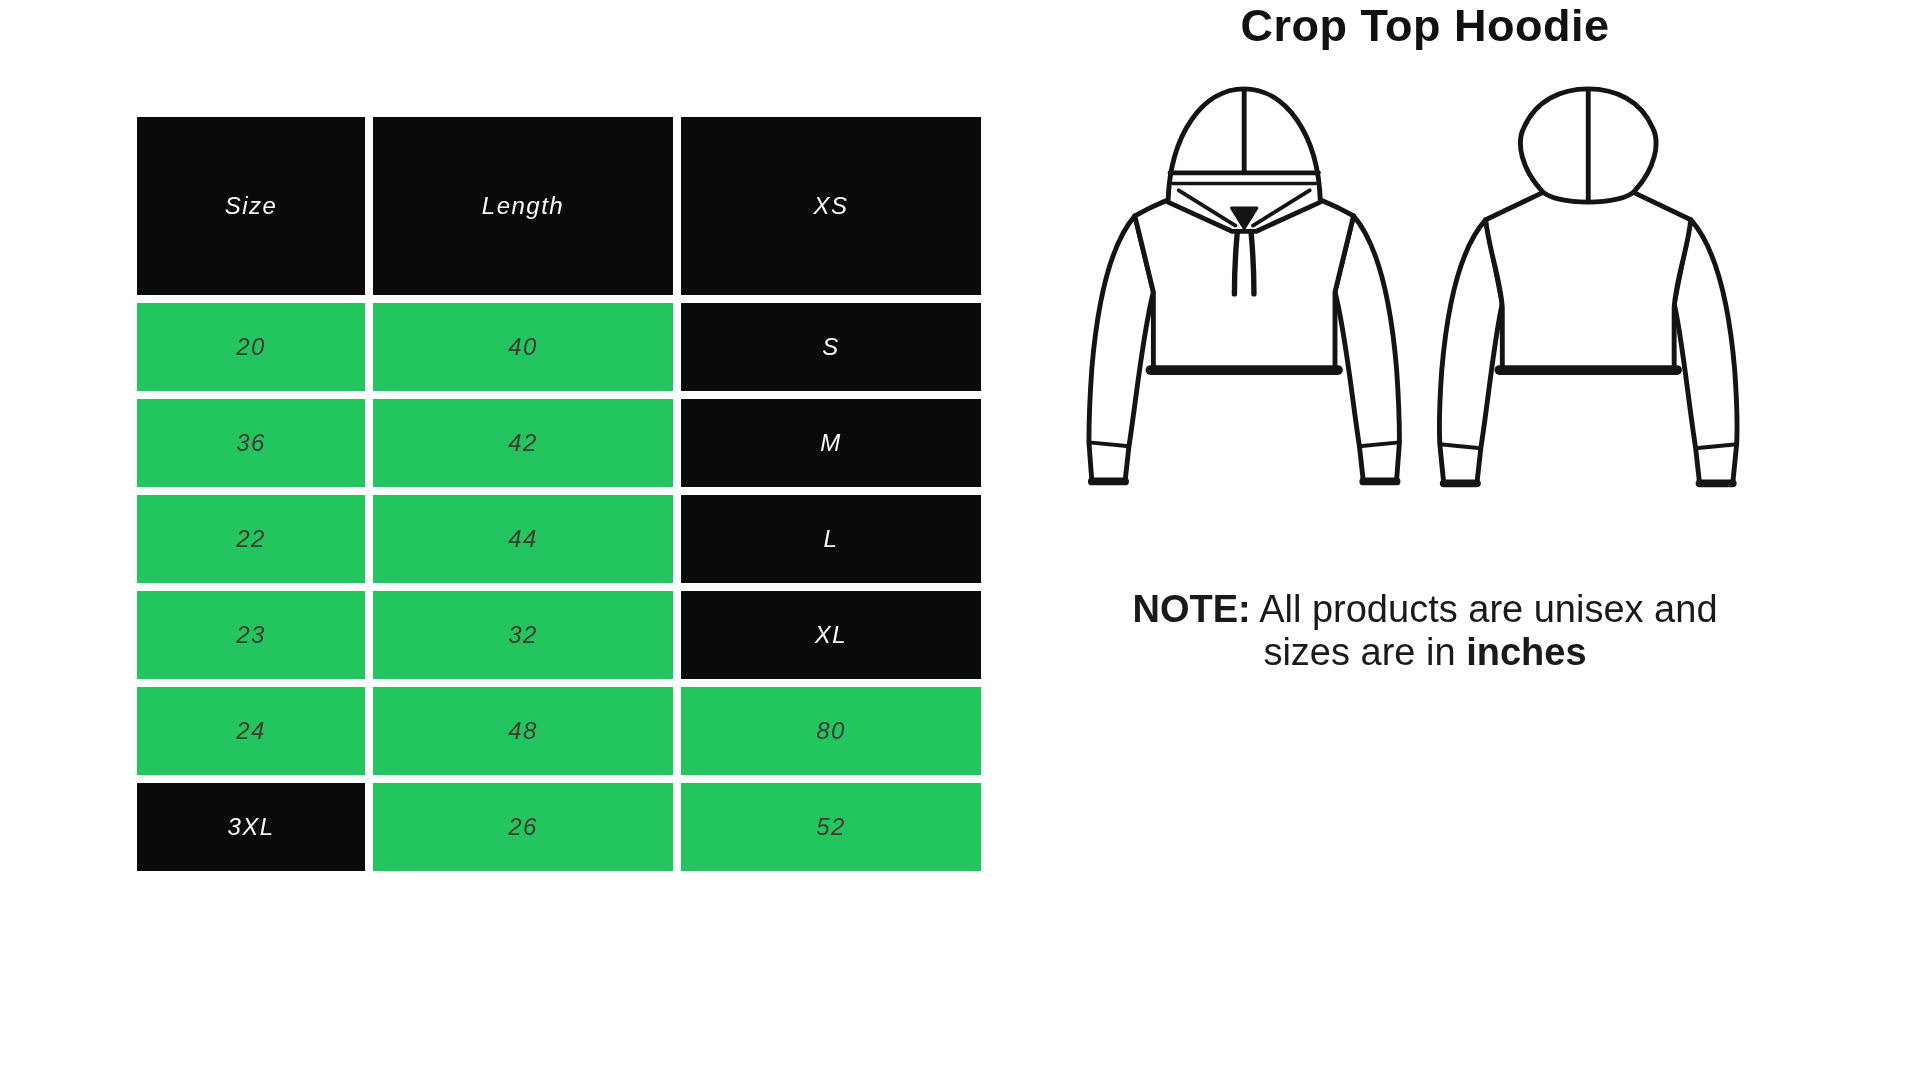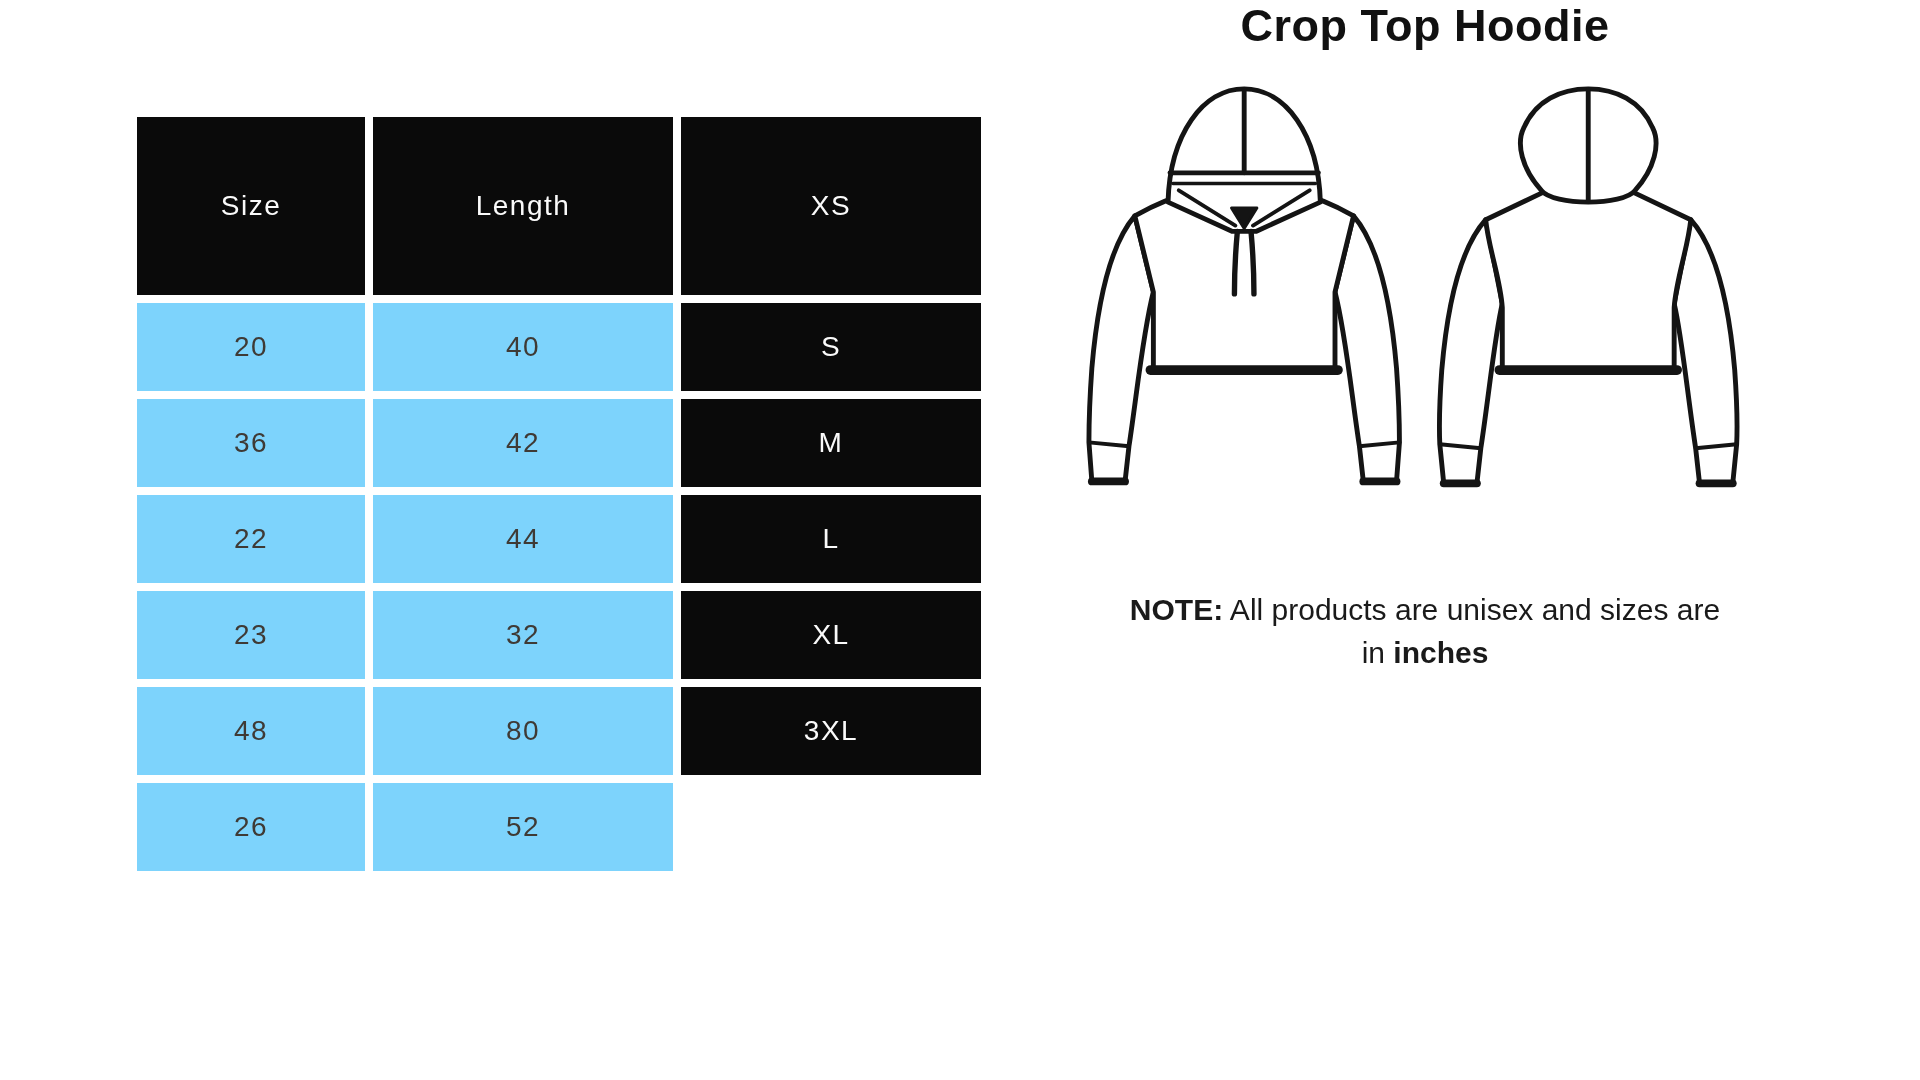--- a/index.html
+++ b/index.html
@@ -11,39 +11,39 @@
   .size-table{
     position:absolute;left:137px;top:117px;
     display:grid;
     grid-template-columns:228px 300px 300px;
     grid-auto-rows:88px;
     grid-template-rows:178px;
     gap:8px;
   }
   .cell{
     display:flex;align-items:center;justify-content:center;
-    font-size:28px;letter-spacing:1.5px;
+    font-size:24px;letter-spacing:1.5px;font-style:italic;
   }
   .cell.dark{background:#0a0a0a;color:#fafafa;}
-  .cell.light{background:#7dd3fc;color:#3f3a35;}
+  .cell.light{background:#22c55e;color:#3f3a35;}
   
   .right-col{
     position:absolute;left:1005px;top:0;width:840px;text-align:center;
   }
   .product-title{
     font-size:45px;font-weight:bold;letter-spacing:0.5px;color:#111111;
   }
   .hoodie-row{
     margin-top:32px;
     display:flex;justify-content:center;gap:14px;
   }
   .note{
     margin:92px auto 0;
     width:600px;
-    font-size:30px;line-height:43px;color:#1a1a1a;
+    font-size:38px;line-height:43px;color:#1a1a1a;
   }
   .note b{font-weight:bold;}
 </style>
 </head>
 <body>
 
 <div id="canvas">
 
   <div class="size-table">
 
@@ -60,20 +60,21 @@
 
     <div class="cell dark">M</div>
     <div class="cell light">22</div>
     <div class="cell light">44</div>
 
     <div class="cell dark">L</div>
     <div class="cell light">23</div>
     <div class="cell light">32</div>
 
     <div class="cell dark">XL</div>
+    <div class="cell light">24</div>
     <div class="cell light">48</div>
 
     <div class="cell light">80</div>
 
     <div class="cell dark">3XL</div>
     <div class="cell light">26</div>
     <div class="cell light">52</div>
   </div>
 
   <div class="right-col">

